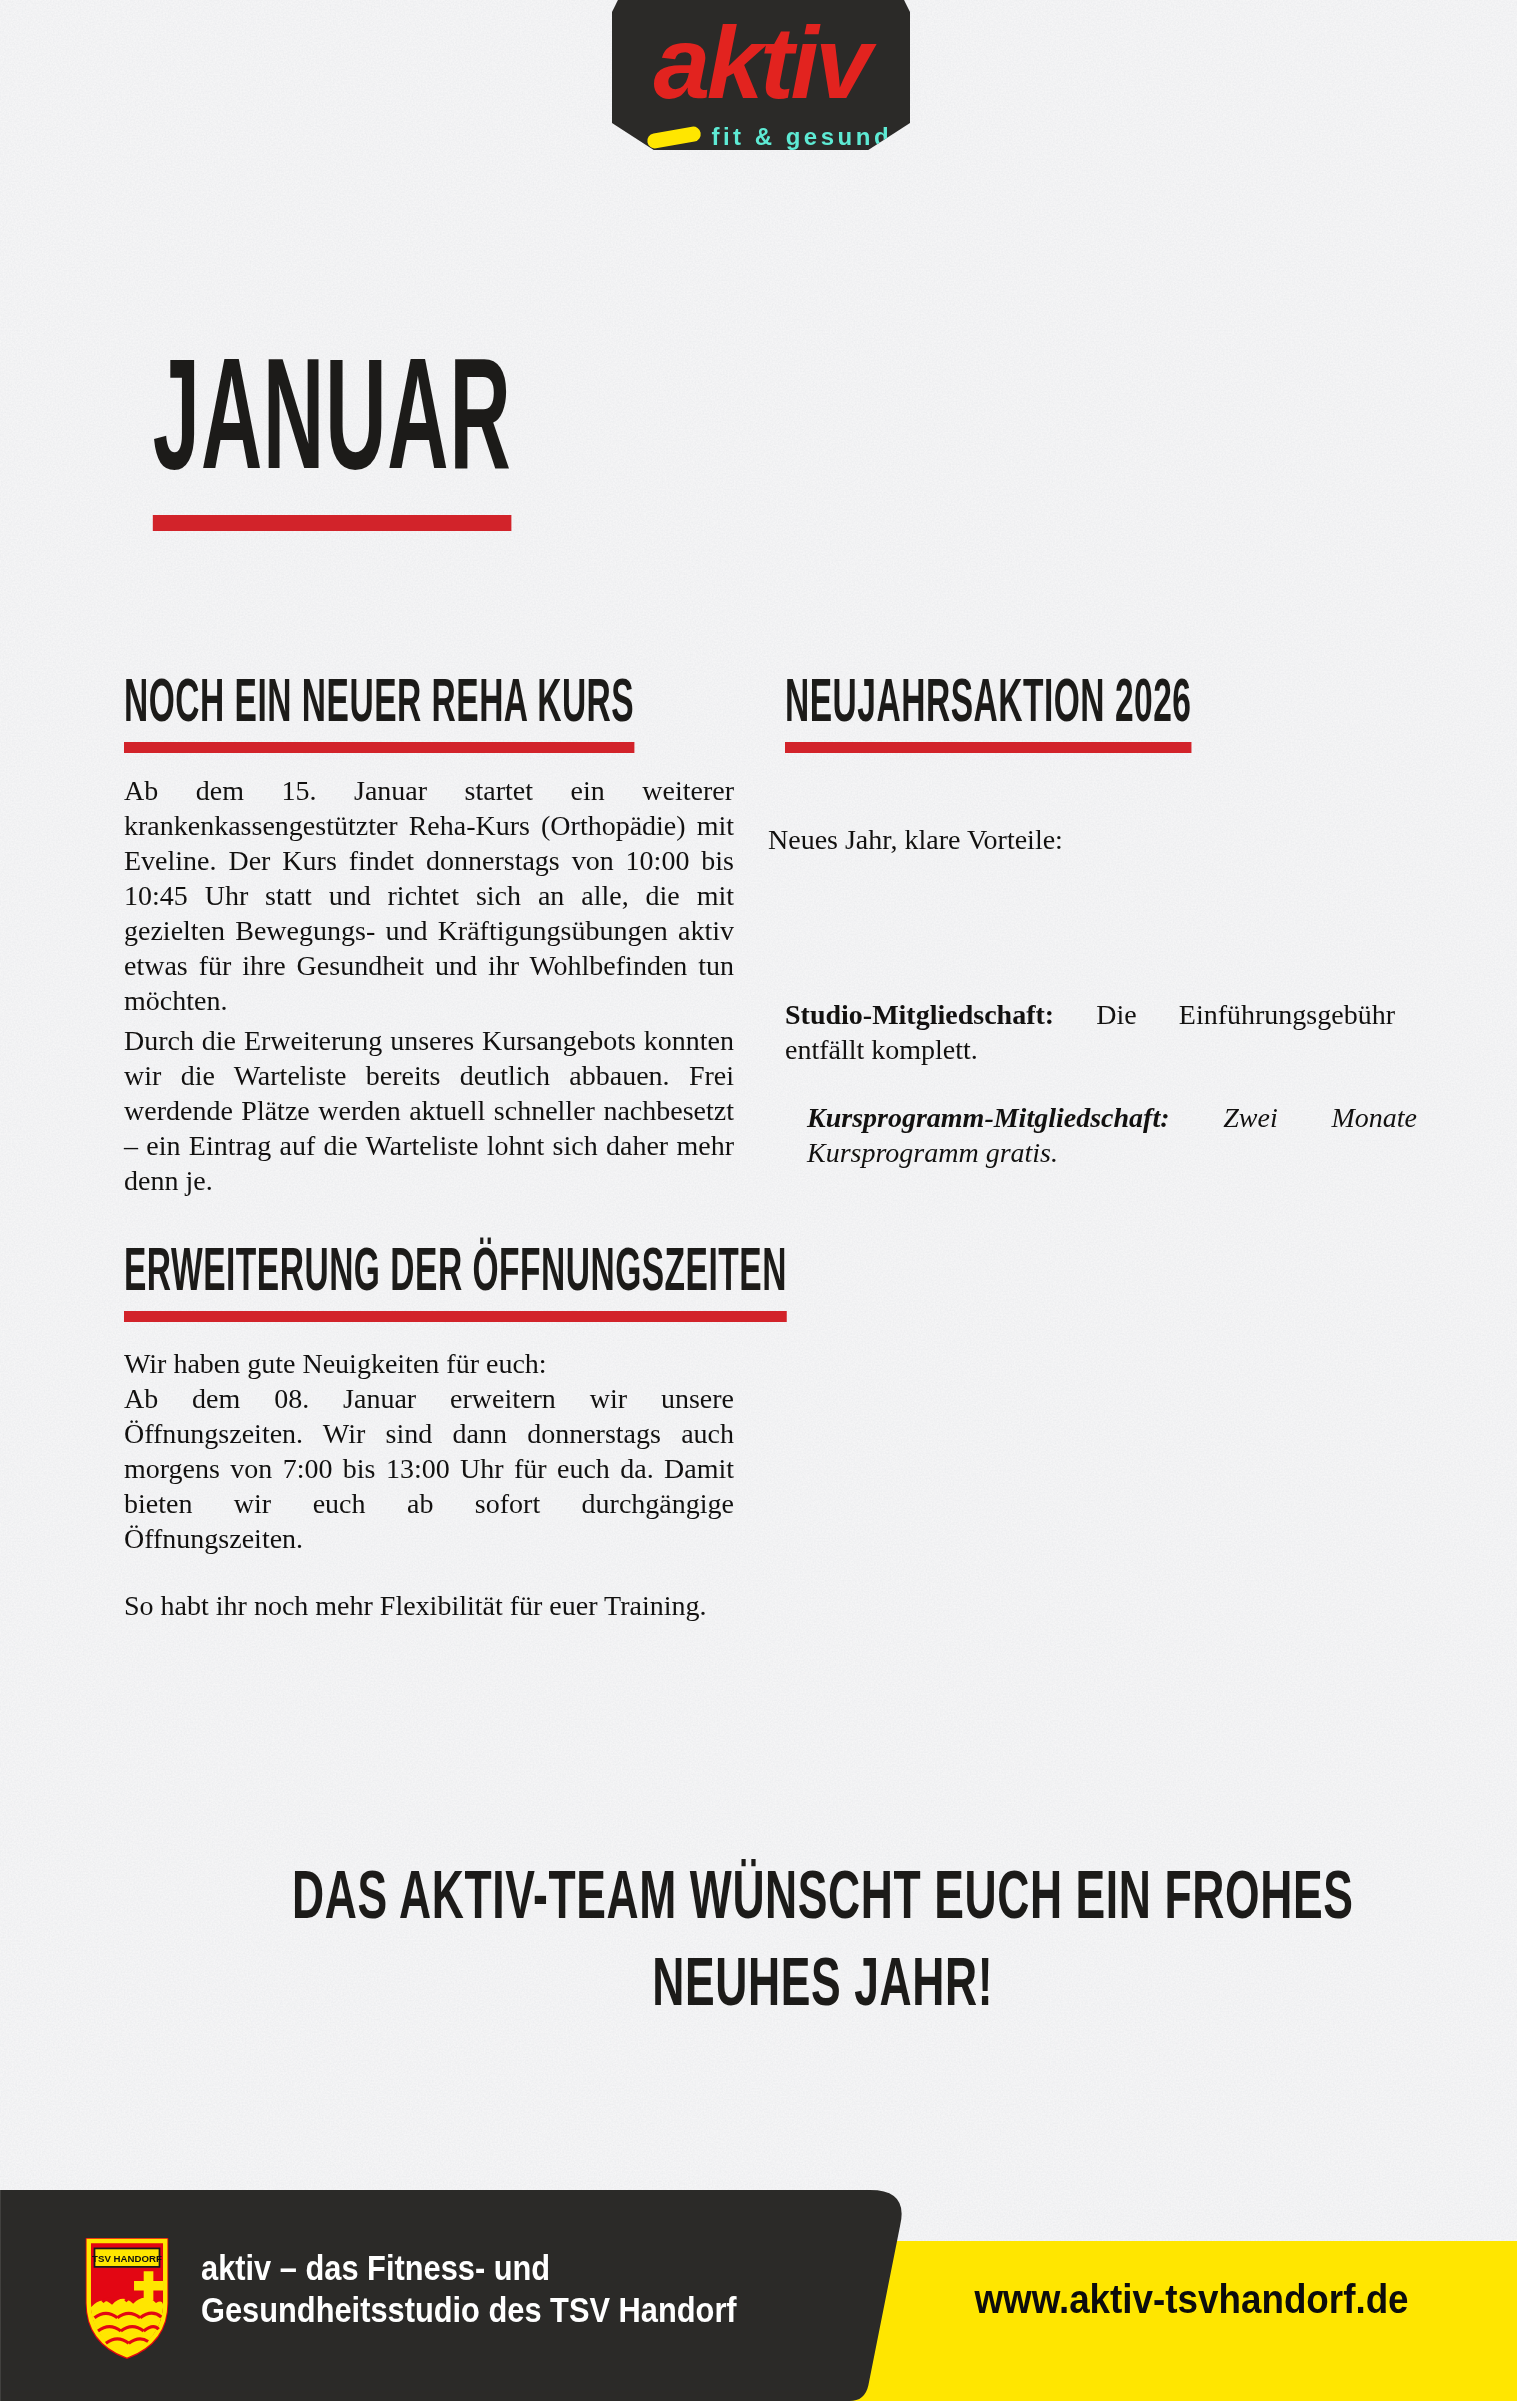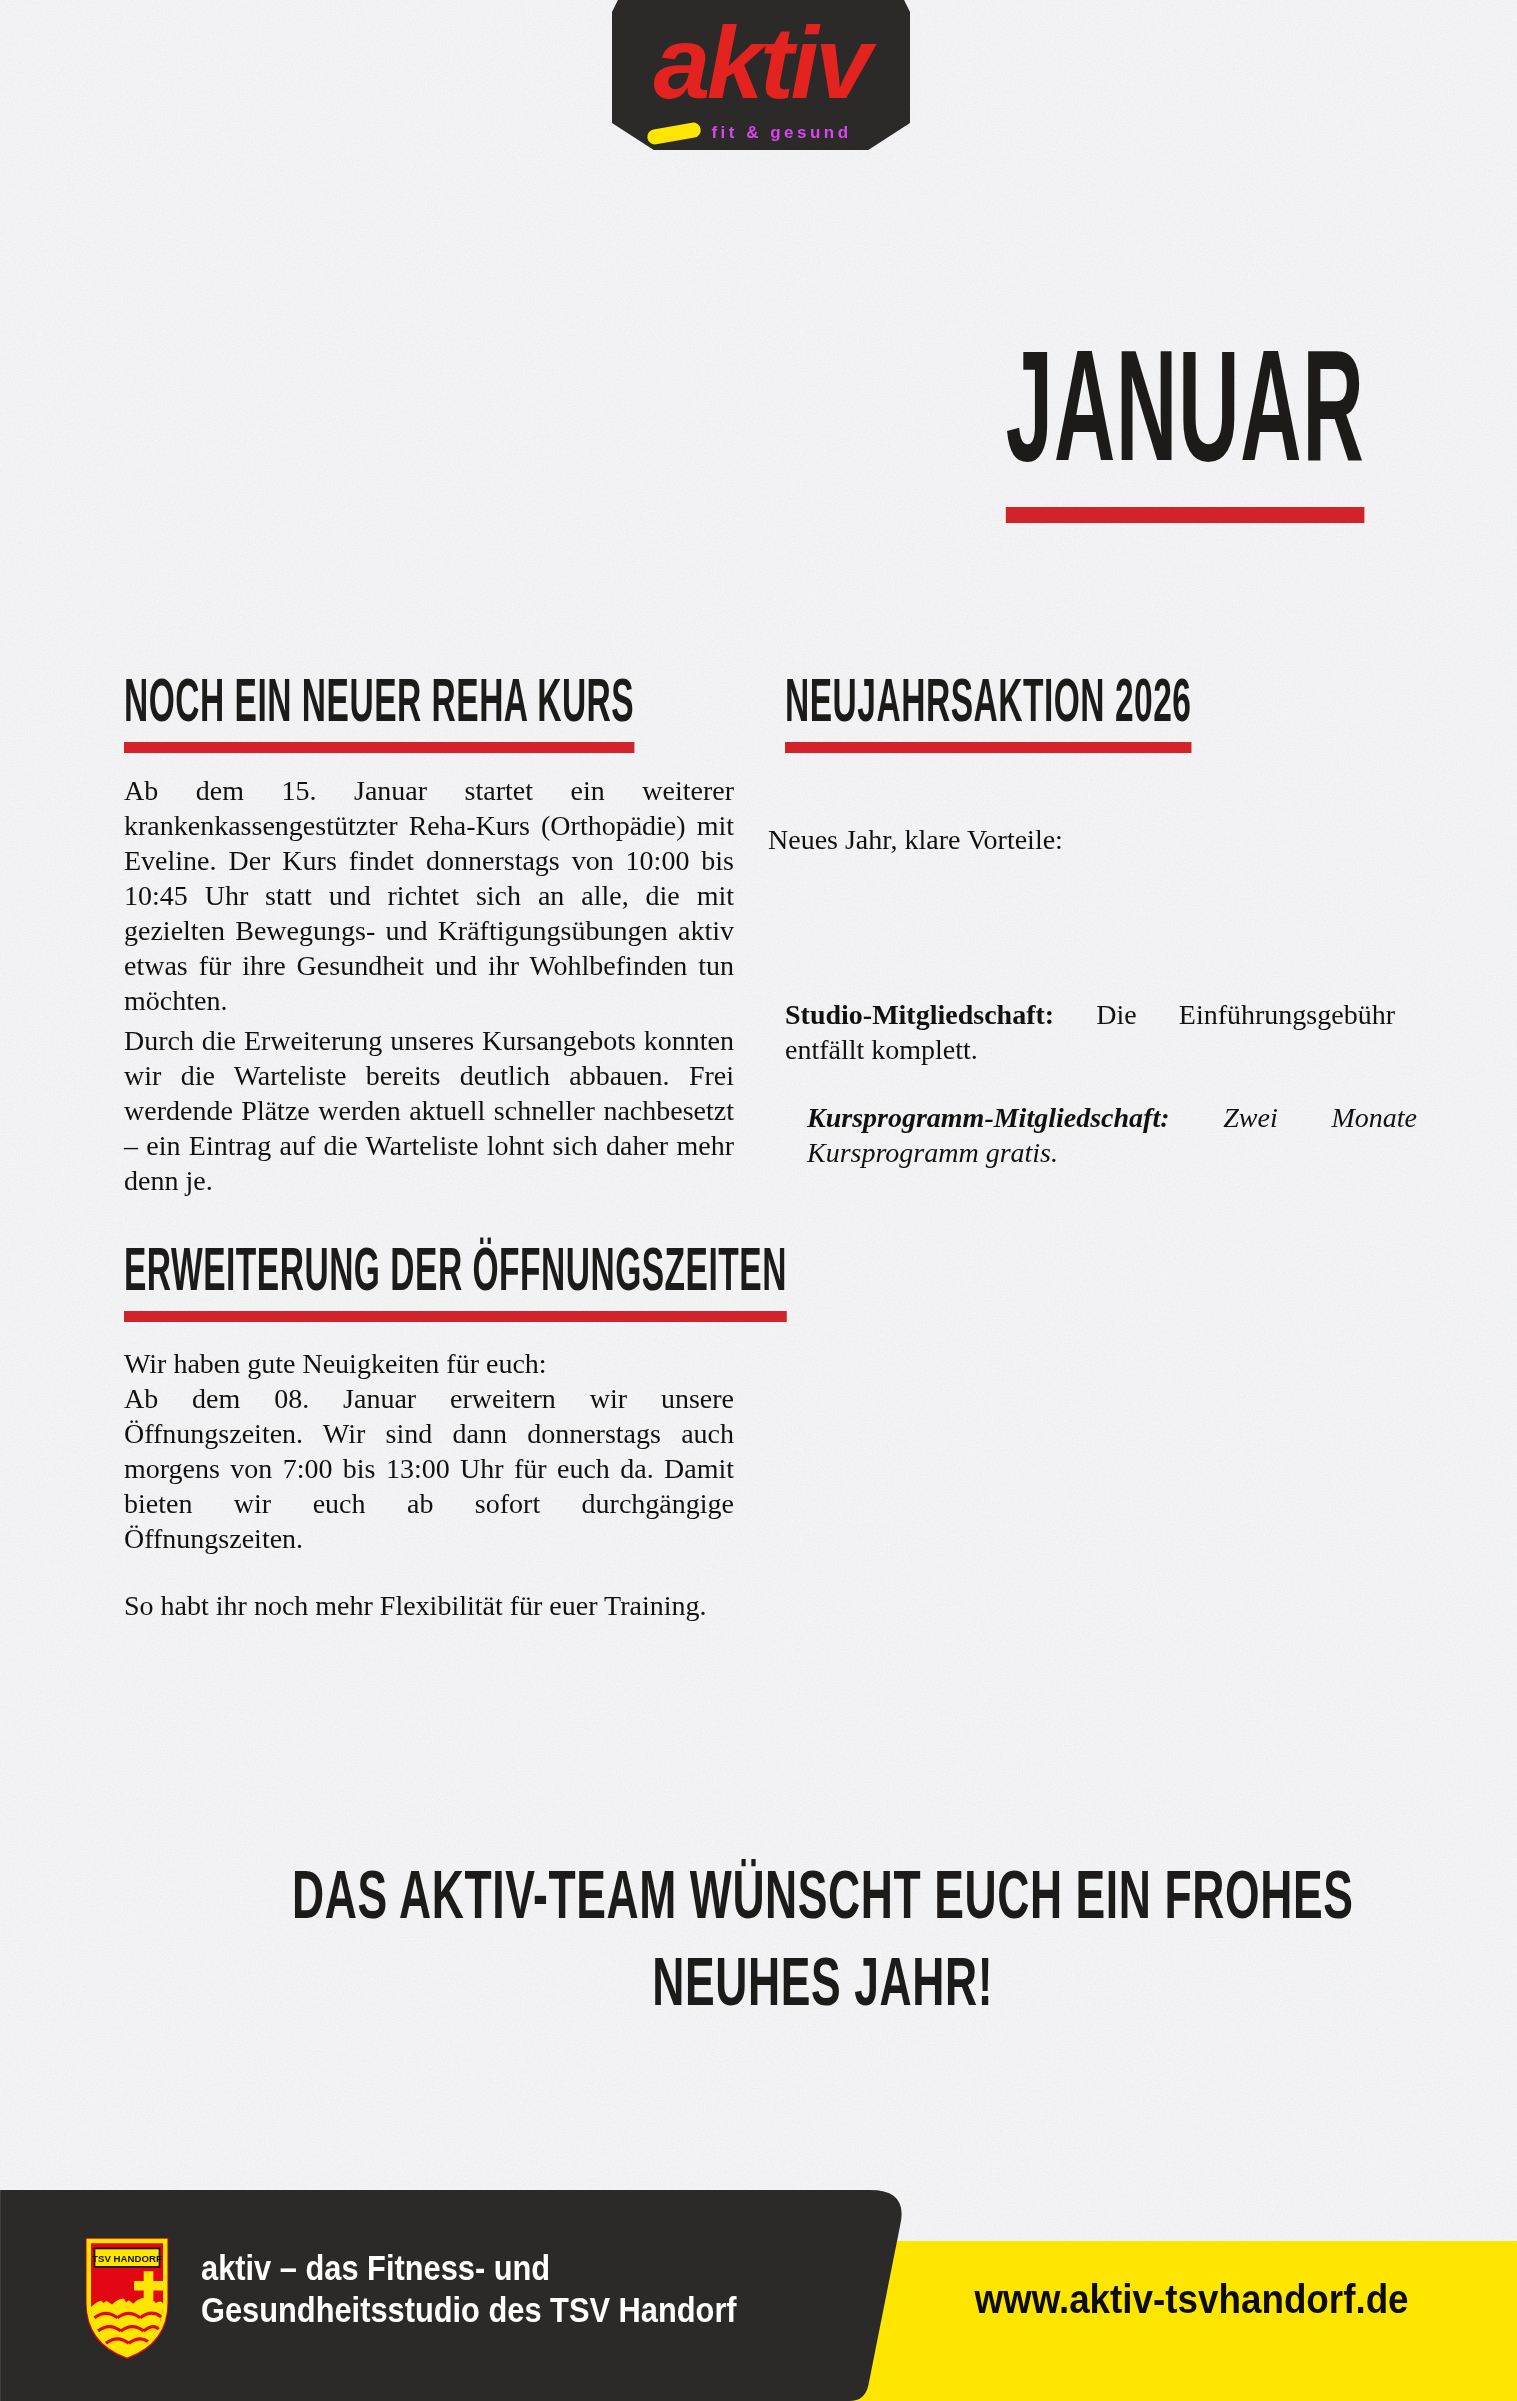--- a/index.html
+++ b/index.html
@@ -44,27 +44,27 @@
     display:flex;align-items:center;gap:10.4px;
   }
   .logo-swoosh{
     width:54px;height:14.7px;border-radius:7.8px;
     background:var(--yellow);
     transform:rotate(-10deg);
     flex:0 0 auto;
   }
   .logo-tagline{
     font-family:"Liberation Sans",sans-serif;
-    font-weight:700;font-size:17px;letter-spacing:3.5px;
-    color:#d946ef;white-space:nowrap;
+    font-weight:700;font-size:24px;letter-spacing:3.5px;
+    color:#5eead4;white-space:nowrap;
   }
 
   
   .cond{display:inline-block;transform-origin:center top;}
-  .title-wrap{left:0;right:0;top:327px;text-align:right;}
+  .title-wrap{left:0;right:0;top:335px;text-align:left;}
   .title-block{transform:scaleX(0.54);}
   .title-text{
     font-family:"Liberation Sans",sans-serif;font-weight:700;
     font-size:157px;line-height:1;letter-spacing:1.7px;color:var(--ink);
     white-space:nowrap;
   }
   .title-bar{height:16.4px;margin-top:22.5px;background:var(--red);}
 
   .h2block{display:inline-block;transform:scaleX(0.55);transform-origin:left top;}
   .h2text{

